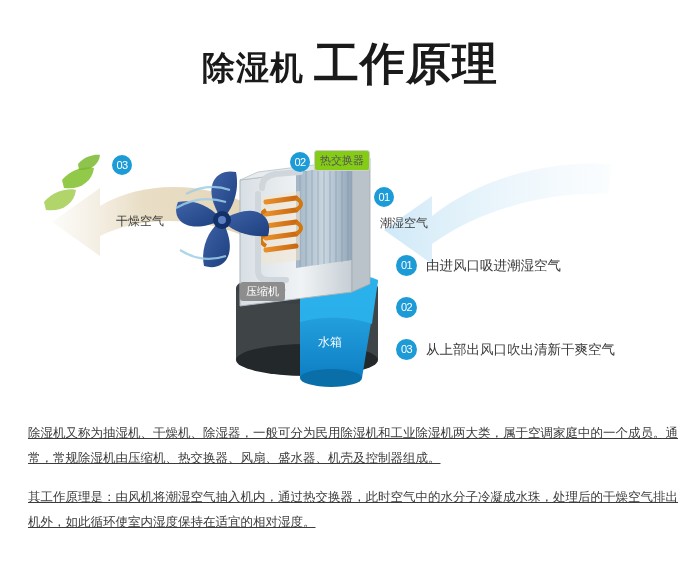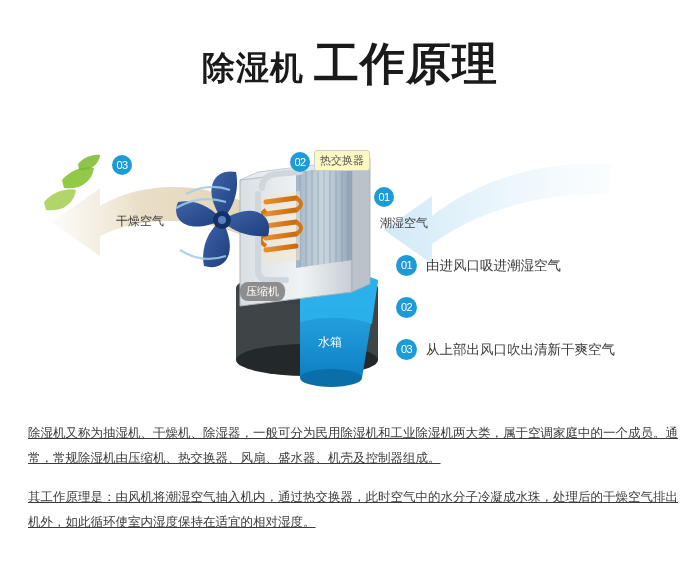--- a/index.html
+++ b/index.html
@@ -78,21 +78,21 @@
     font-size: 12px;
     color: #3b3b3b;
     font-family: "DejaVu Sans", "Liberation Sans", sans-serif;
     white-space: nowrap;
     text-align: right;
   }
   .lbl-box {
     position: absolute;
     font-size: 11px;
     color: #555;
-    background: #fef9c3;
+    background: #84cc16;
     border: 1px solid #cfcfcf;
     border-radius: 3px;
     padding: 2px 5px;
     font-family: "DejaVu Sans", "Liberation Sans", sans-serif;
     white-space: nowrap;
   }
   .tag-white {
     position: absolute;
     font-size: 11px;
     color: #ffffff;
@@ -297,21 +297,21 @@
 
     <div class="badge" style="left:112px; top:45px;">03</div>
     <div class="lbl" style="left:116px; top:103px;">干燥空气</div>
 
     <div class="badge" style="left:290px; top:42px;">02</div>
     <div class="lbl-box" style="left:314px; top:40px;">热交换器</div>
 
     <div class="badge" style="left:374px; top:77px;">01</div>
     <div class="lbl" style="left:380px; top:105px;">潮湿空气</div>
 
-    <div class="tag-white" style="left:240px; top:172px;border-radius:8px;">压缩机</div>
+    <div class="tag-white" style="left:240px; top:172px;">压缩机</div>
     <div class="tag-blue" style="left:318px; top:224px;">水箱</div>
   </div>
 
   <div class="steps">
     <div class="step-row">
       <span class="step-badge">01</span>
       <span class="step-text">由进风口吸进潮湿空气</span>
     </div>
     <div class="step-row">
       <span class="step-badge">02</span>

